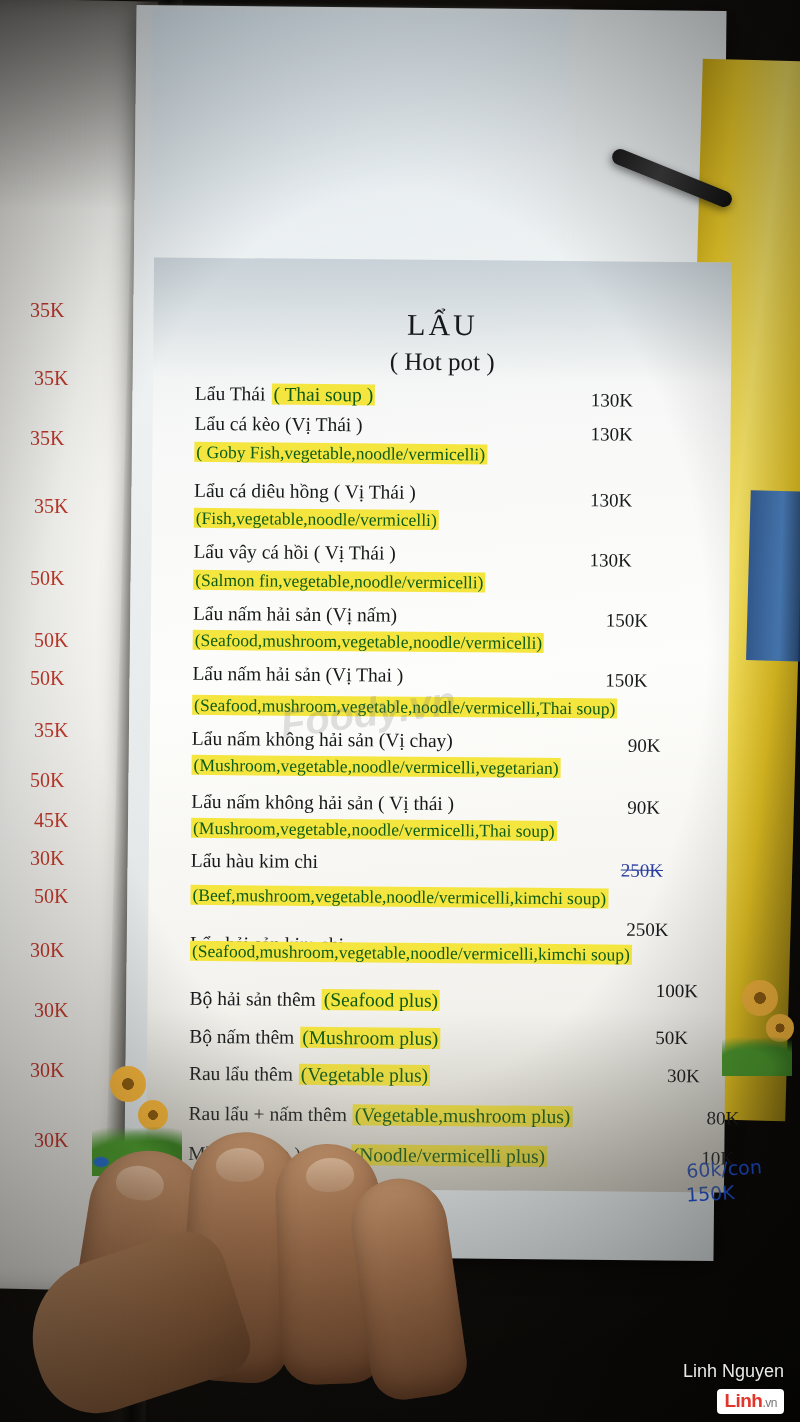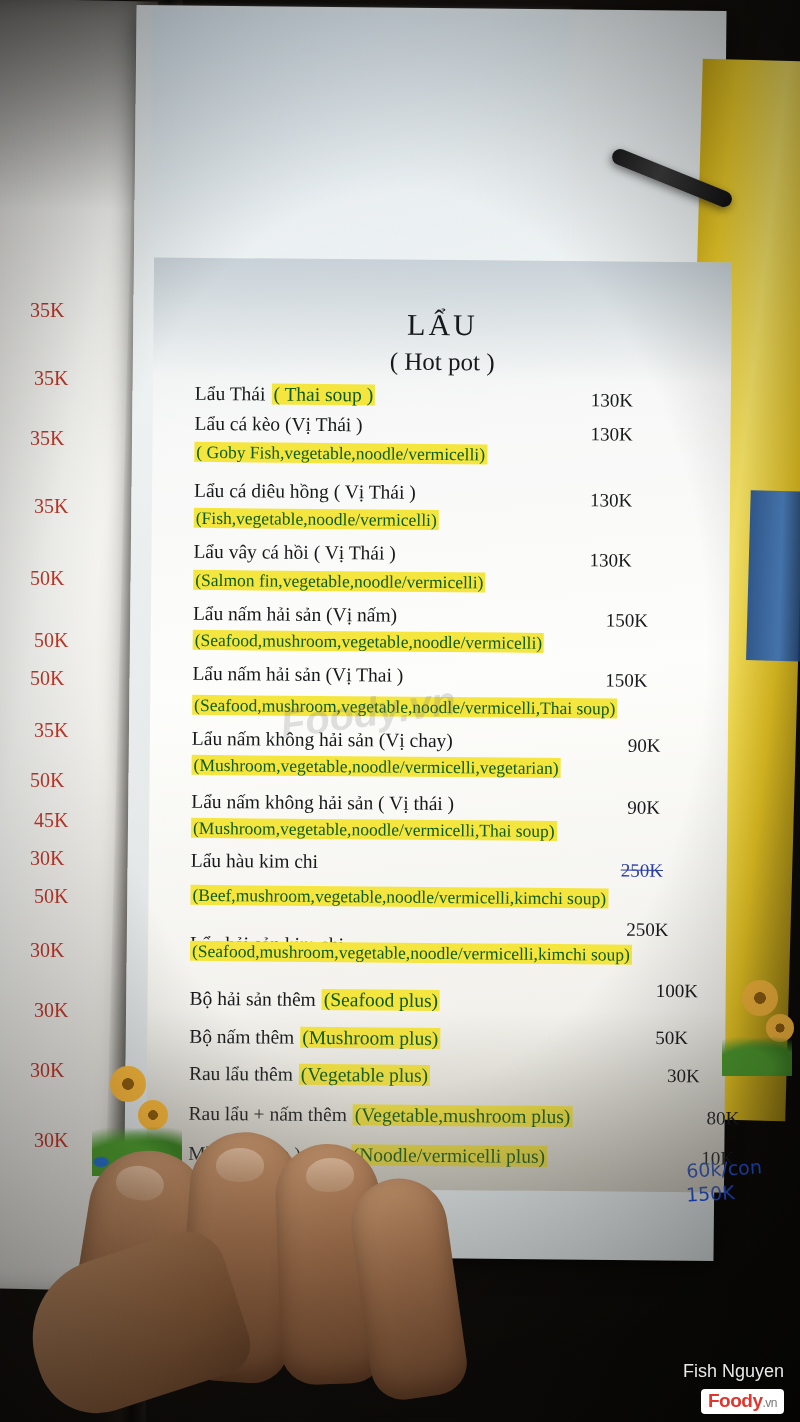--- a/index.html
+++ b/index.html
@@ -427,17 +427,17 @@
     <div class="finger" style="left:258px;top:24px;width:104px;height:240px;transform:rotate(-2deg);"></div>
     <div class="finger" style="left:340px;top:58px;width:96px;height:220px;transform:rotate(-8deg);"></div>
     <div class="thumb"></div>
     <div class="nail" style="left:96px;top:46px;transform:rotate(8deg);"></div>
     <div class="nail" style="left:196px;top:28px;"></div>
     <div class="nail" style="left:286px;top:38px;transform:rotate(-3deg);"></div>
   </div>
 
   <div class="vignette"></div>
 
-  <div class="credit">Fish Nguyen</div>
+  <div class="credit">Linh Nguyen</div>
   <div class="foody-badge">
-    <span>Foody</span><span class="vn">.vn</span>
+    <span>Linh</span><span class="vn">.vn</span>
   </div>
 </div>
 
 </body></html>

